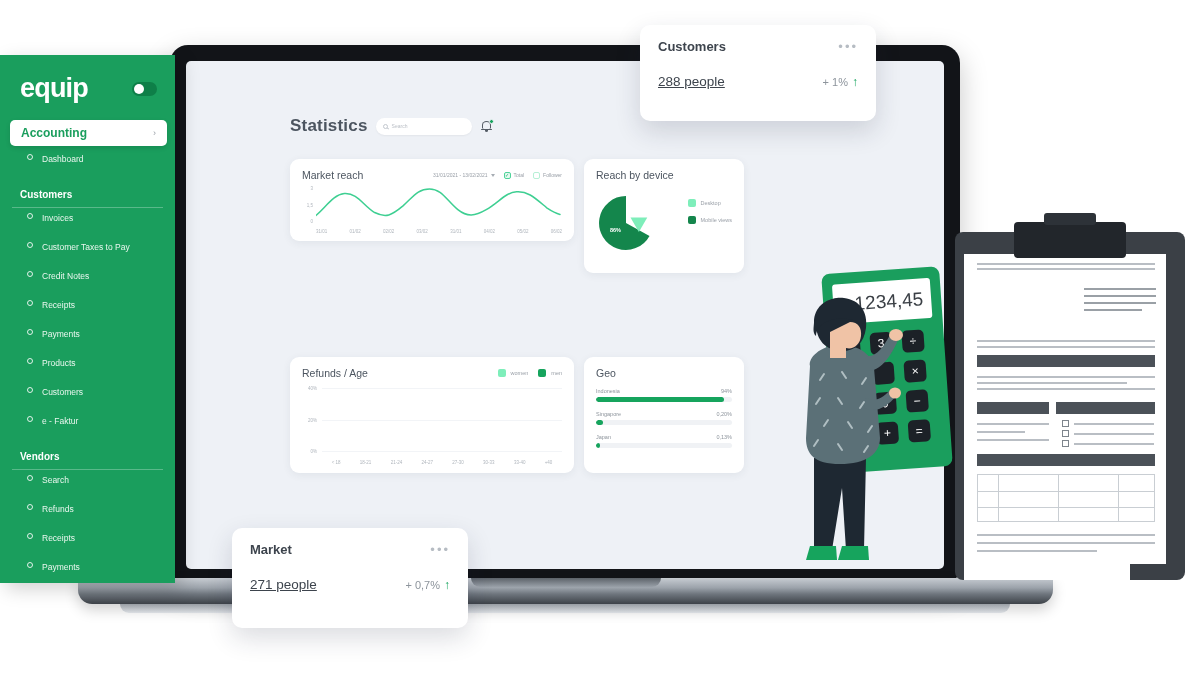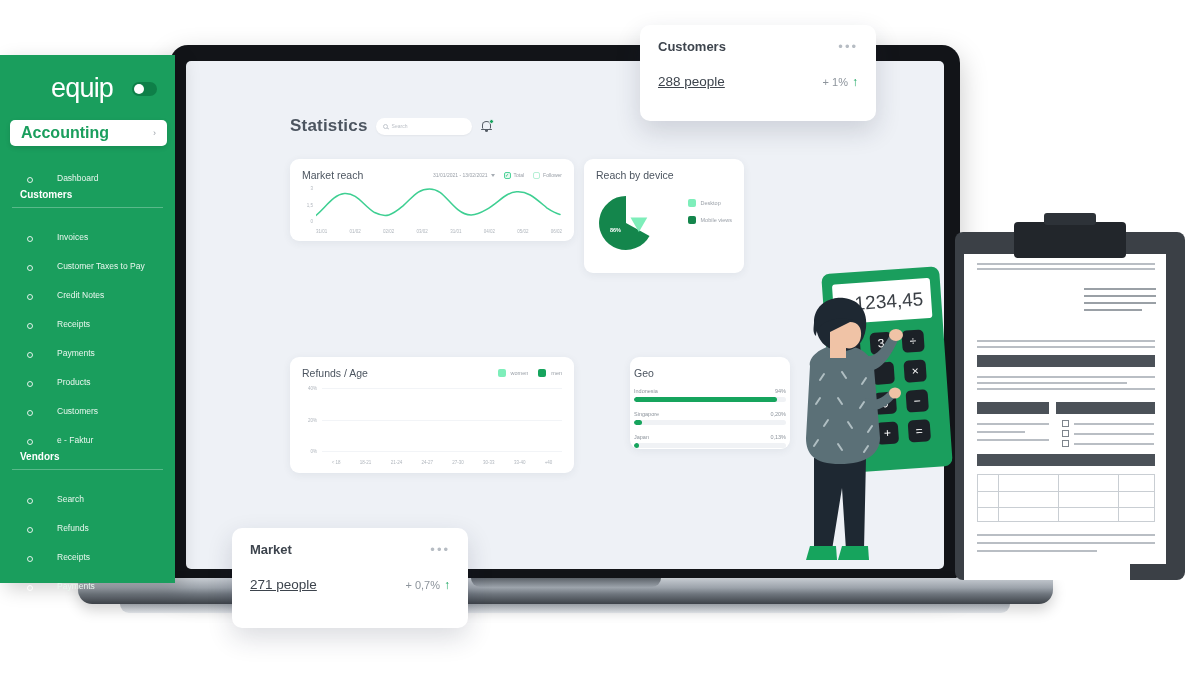--- a/index.html
+++ b/index.html
@@ -113,44 +113,44 @@
   .ga-grid { position:absolute; left:20px; right:0; top:0; bottom:13px; }
   .gridline { position:absolute; left:0; right:0; height:1px; background:#f2f4f7; }
   .bars { position:absolute; left:20px; right:0; top:0; bottom:13px; display:flex; align-items:flex-end; justify-content:space-around; }
   .bar-group { display:flex; align-items:flex-end; gap:1px; }
   .bar { width:7px; border-radius:1px 1px 0 0; }
   .bar.w { background:#7eeeba; }
   .bar.m { background:#16a45d; }
   .ga-x { position:absolute; left:20px; right:0; bottom:0; display:flex; justify-content:space-around; }
 
   
-  #geo { left: 398px; top: 296px; width: 160px; height: 92px; padding: 10px 4px; margin-left: 46px; }
+  #geo { left: 398px; top: 296px; width: 160px; height: 116px; padding: 10px 12px; }
   .geo-row { margin-top: 9px; }
   .geo-top { display:flex; justify-content:space-between; font-size:5.5px; color:#8d949c; }
   .geo-track { margin-top:3px; height:5px; background:#f0f2f5; border-radius:3px; overflow:hidden; }
   .geo-fill { height:100%; background:#16a45d; border-radius:3px; }
 
   
   .sidebar {
     position: absolute; left: 0; top: 55px; width: 175px; height: 528px;
     background: #1a9e5d;
     box-shadow: 6px 6px 18px rgba(0,0,0,.18);
   }
   .sb-top { display:flex; align-items:center; justify-content:space-between; padding: 20px 18px 0 20px; }
-  .logo { font-size: 27px; font-weight: normal; color:#fff; letter-spacing:-0.8px; line-height:1;margin-left:31px; }
+  .logo { font-size: 27px; font-weight: bold; color:#fff; letter-spacing:-0.8px; line-height:1; }
   .toggle { width: 25px; height: 14px; background: #0e7f48; border-radius: 8px; position: relative; }
   .toggle:after { content:""; position:absolute; left:2px; top:2px; width:10px; height:10px; background:#fff; border-radius:50%; }
   .acct-pill {
     margin: 18px 8px 0 10px; height: 26px; background:#fff; border-radius: 5px;
     display:flex; align-items:center; justify-content:space-between; padding: 0 11px;
     box-shadow: 0 2px 5px rgba(0,0,0,.12);
   }
-  .acct-label { font-size: 16px; font-weight: bold; color:#1a9e5d; }
+  .acct-label { font-size: 12px; font-weight: bold; color:#1a9e5d; }
   .chev { font-size: 9px; color:#9aa0a8; }
-  .sb-item { display:flex; align-items:flex-end; gap:24px; padding: 0 0 0 27px; height: 29px; }
+  .sb-item { display:flex; align-items:flex-start; gap:9px; padding: 0 0 0 27px; height: 29px; }
   .sb-bullet { width:6px; height:6px; border:1px solid rgba(255,255,255,.85); border-radius:50%; flex:0 0 auto; }
   .sb-text { font-size: 8.5px; color:#eaf7ef; }
   .sb-group { padding: 0 0 0 20px; height: 22px; display:flex; align-items:center; }
   .sb-group-text { font-size: 10px; font-weight: bold; color:#fff; }
   .sb-rule { height:1px; background: rgba(255,255,255,.28); margin: 2px 12px 5px 12px; }
 
   
   .float-card {
     position: absolute; background:#fff; border-radius: 10px;
     box-shadow: 0 10px 26px rgba(30,40,60,.16);

